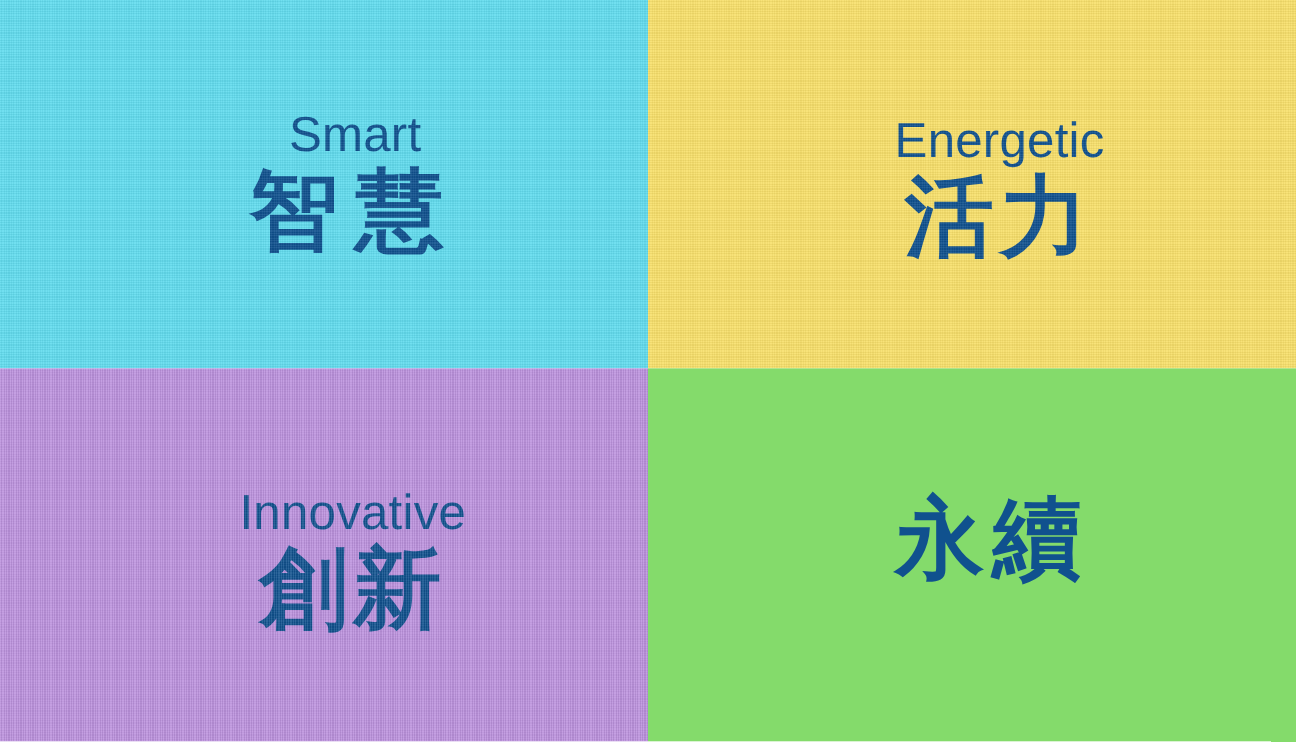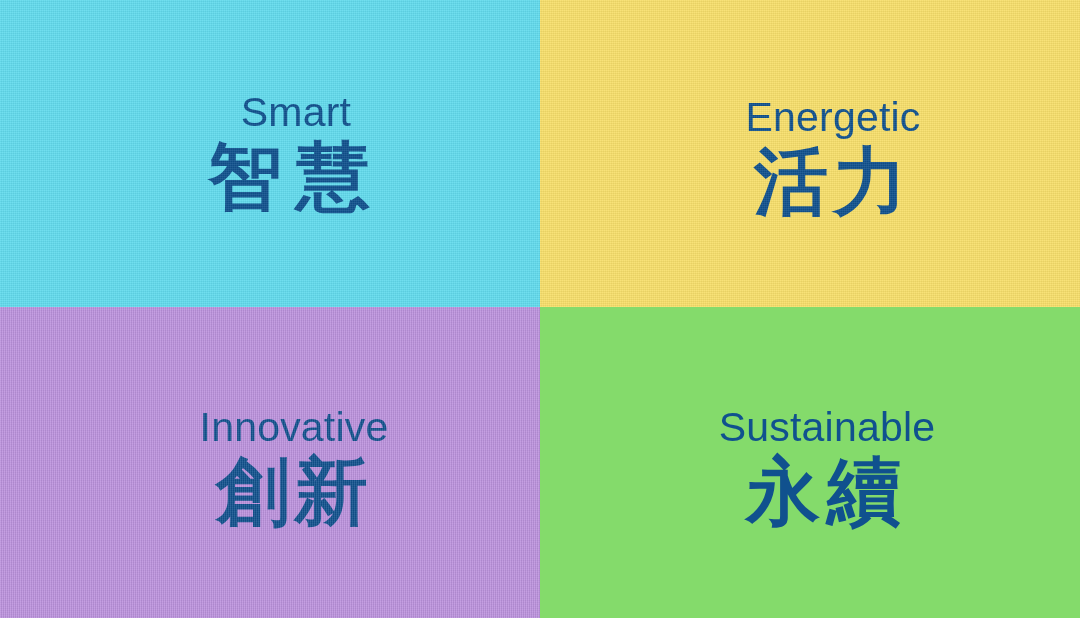--- a/index.html
+++ b/index.html
@@ -117,18 +117,17 @@
 
   <div class="quadrant dither dither-strong" id="q-innovative" style="background-color: rgb(188, 146, 222);">
     <div class="text-block">
       <span class="label-en" style="color: rgb(16, 81, 142);">Innovative</span>
       <span class="label-cjk" style="color: rgb(16, 81, 142);">創新</span>
     </div>
   </div>
 
   <div class="quadrant" id="q-sustainable" style="background-color: rgb(132, 219, 107);">
     <div class="text-block">
-      <span class="label-en" style="color: rgb(16, 81, 142);">Sustainable</span>
       <span class="label-cjk" style="color: rgb(16, 81, 142);">永續</span>
     </div>
   </div>
 
 </div>
 
 </body></html>

